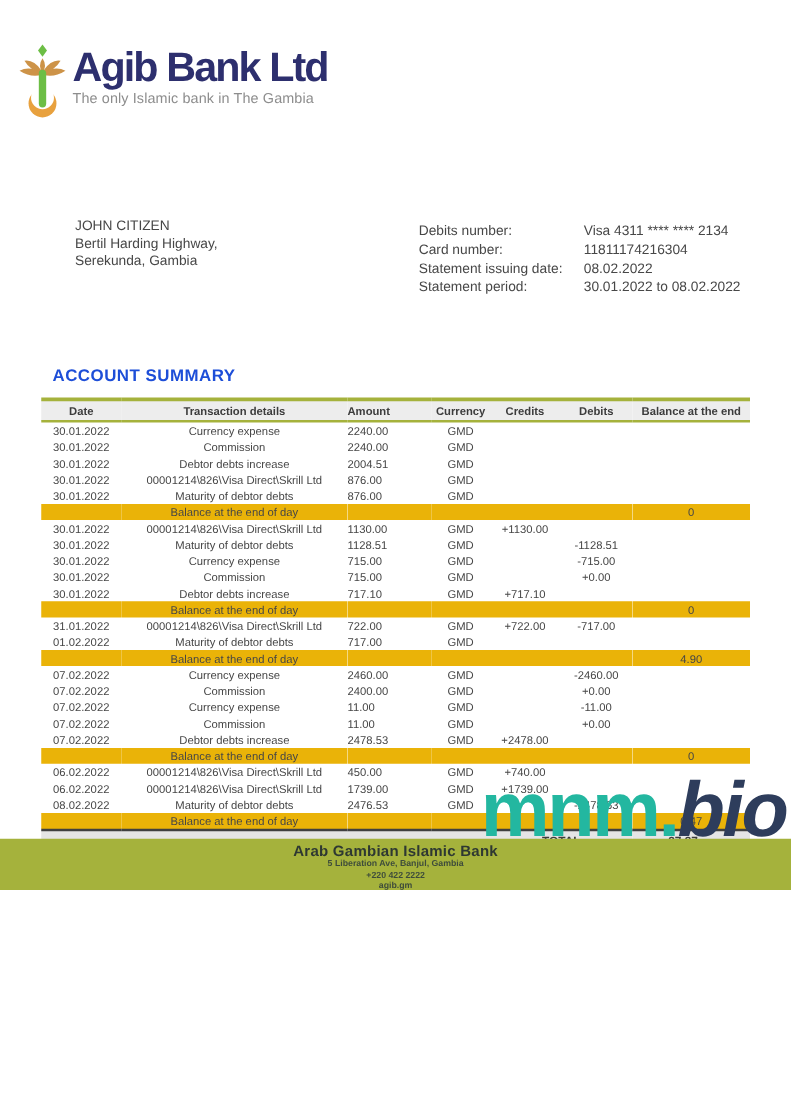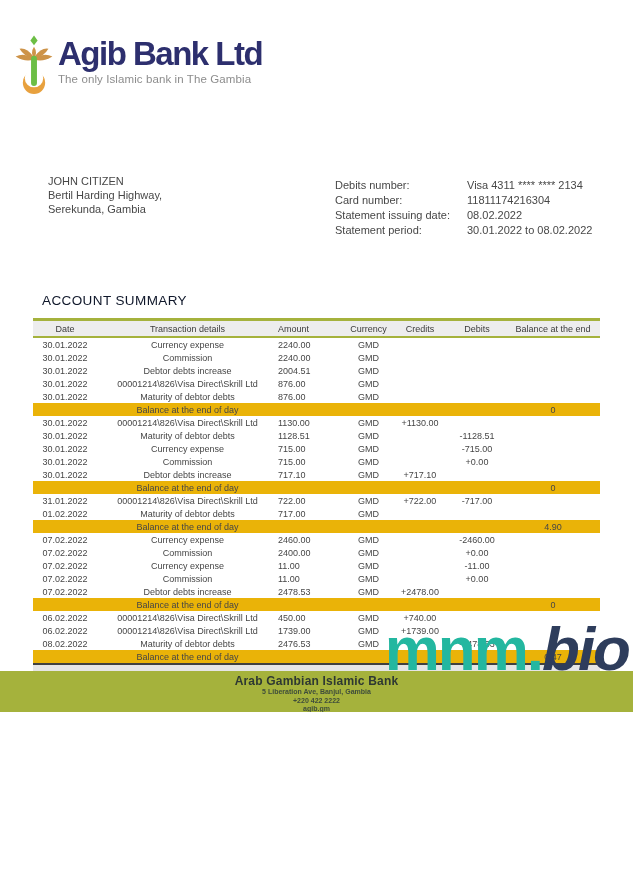--- a/index.html
+++ b/index.html
@@ -9,38 +9,38 @@
   }
 
   
   .logo-block { position:absolute; left:13px; top:34px; display:flex; align-items:flex-start; }
   .logo-icon { width:42px; height:66px; flex:0 0 auto; }
   .logo-text { margin-left:3px; padding-top:2px; }
   .logo-title { font-size:33px; font-weight:bold; color:#2d2f6e; letter-spacing:-1.5px; line-height:36px; }
   .logo-tagline { font-size:11.5px; color:#8d8d8d; margin-top:1px; letter-spacing:0.1px; }
 
   
-  .recipient { position:absolute; left:48px; top:174px; font-size:11px; color:#474747; line-height:14px; }
+  .recipient { position:absolute; left:60px; top:174px; font-size:11px; color:#474747; line-height:14px; }
 
   
   .account-info { position:absolute; left:335px; top:178px; font-size:11px; color:#474747; line-height:15px; }
   .account-row { display:flex; }
   .account-label { width:132px; flex:0 0 auto; }
 
   
-  .section-title { position:absolute; left:42px; top:293px; font-size:13.5px; font-weight:normal; color:#0f172a; letter-spacing:0.4px; }
+  .section-title { position:absolute; left:42px; top:293px; font-size:13.5px; font-weight:bold; color:#1d4ed8; letter-spacing:0.4px; }
 
   
   .stmt-table {
     position:absolute; left:33px; top:318px; width:567px;
     border-collapse:collapse; table-layout:fixed; font-size:9px; color:#464646;
   }
   .stmt-table thead th {
     background:#ededed; border-top:3px solid #a5b23c; border-bottom:2px solid #a5b23c;
-    font-weight:normal; color:#3c3c3c; height:13px; padding:1px 0; white-space:nowrap;
+    font-weight:bold; color:#3c3c3c; height:13px; padding:1px 0; white-space:nowrap;
   }
   .stmt-table tbody td { height:13px; padding:0; white-space:nowrap; overflow:hidden; }
   .col-date     { text-align:center; }
   .col-details  { text-align:center; padding-left:3px; }
   .col-amount   { text-align:left; padding-left:6px; }
   .col-currency { text-align:center; }
   .col-credits  { text-align:center; }
   .col-debits   { text-align:center; }
   .col-balance  { text-align:center; padding-right:14px; }
   .balance-row td { background:#eab308; }

